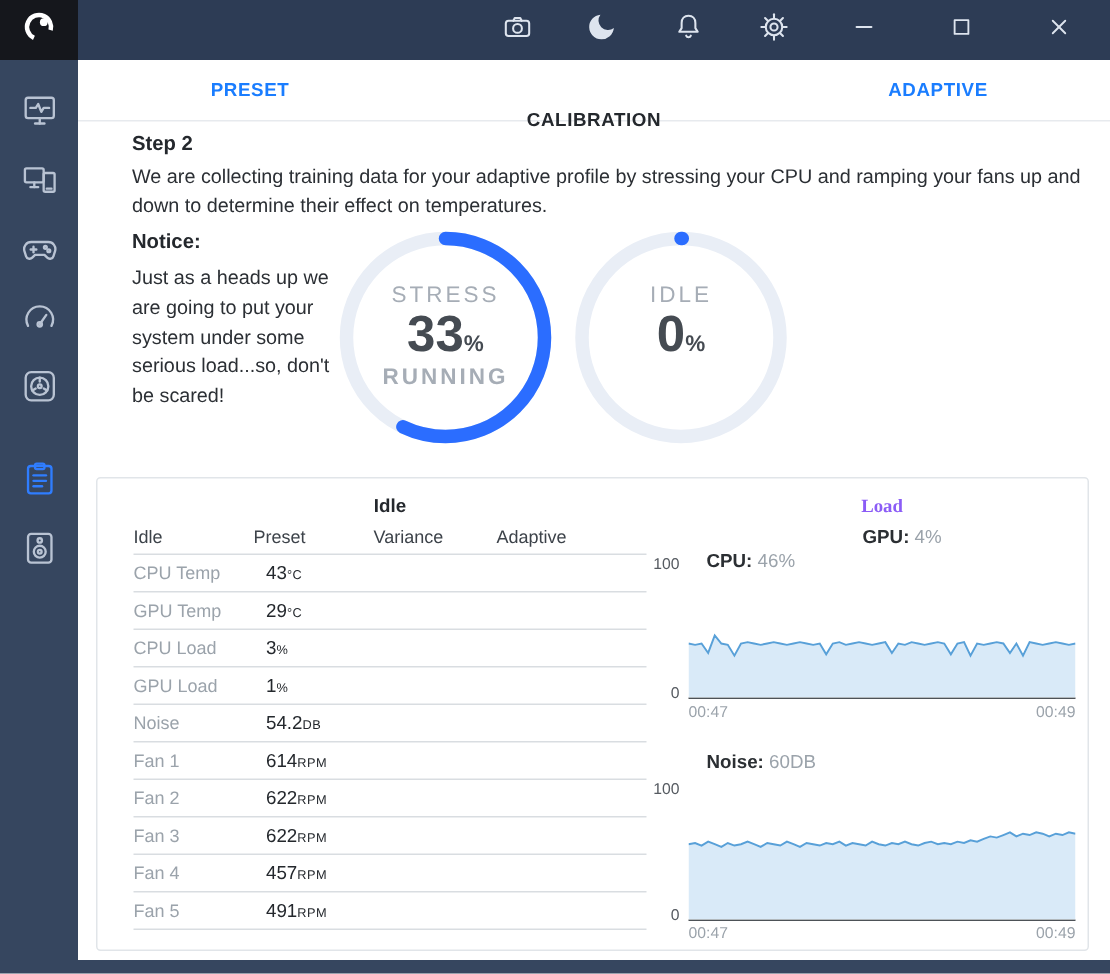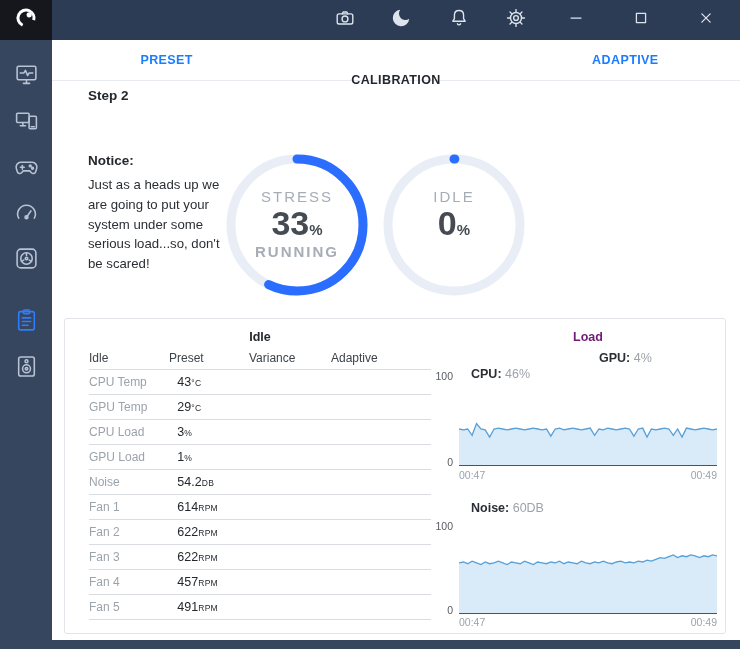--- a/index.html
+++ b/index.html
@@ -48,21 +48,21 @@
   .card { position:absolute; left:64px; top:318px; width:662px; height:316px; border:1px solid #e1e5e9; border-radius:3px; background:#fff; }
   .idle-title { position:absolute; left:24px; top:11px; width:342px; text-align:center; font-size:12.5px; font-weight:700; color:#24282d; }
   .table-wrap { position:absolute; left:24px; top:28px; width:342px; }
   .t-head { display:flex; height:23px; align-items:center; border-bottom:1px solid #d9dde1; font-size:12px; color:#3d434a; }
   .t-row { display:flex; height:25px; align-items:center; border-bottom:1px solid #d9dde1; font-size:12px;gap:28px; }
   .c0 { width:80px; } .c1 { width:80px; } .c2 { width:82px; } .c3 { width:100px; }
   .t-row .c0 { color:#9ba3ab; }
   .t-row .val { color:#24282d; font-size:12.5px; }
   .unit { font-size:8.5px; letter-spacing:.3px; color:#24282d; }
 
-  .load-title { position:absolute; left:394px; top:11px; width:258px; text-align:center; font-size:12.5px; font-weight:700; color:#701a75; }
+  .load-title { position:absolute; left:394px; top:11px; width:258px; text-align:center; font-size:12.5px; font-weight:700; color:#8b5cf6;font-family:Liberation Serif, serif; }
   .legend { position:absolute; font-size:12.5px; }
   .legend b { color:#2b2f33; font-weight:700; }
   .legend span.lv { color:#9ba3ab; }
   .ylab { position:absolute; width:30px; text-align:right; font-size:10.5px; color:#565b61; }
   .xlabs { position:absolute; width:258px; display:flex; justify-content:space-between; font-size:10.5px; color:#9ba3ab; }
   .plot { position:absolute; left:394px; width:258px; border-bottom:1.5px solid #4d5257; }
   .plot svg { display:block; }
   .area-fill { fill:#d9eaf8; stroke:none; }
   .area-line { fill:none; stroke:#58a0d8; stroke-width:1.3; }
 </style>
@@ -224,20 +224,21 @@
   </div>
   <div class="bottom-strip" data-interactable="false"></div>
 
   <div class="tabbar" data-interactable="false">
     <div class="tab" data-interactable="true">PRESET</div>
     <div class="tab active" data-interactable="true">CALIBRATION</div>
     <div class="tab" data-interactable="true">ADAPTIVE</div>
   </div>
 
   <div class="step-title" data-interactable="false">Step 2</div>
+  <div class="step-desc" data-interactable="false">We are collecting training data for your adaptive profile by stressing your CPU and ramping your fans up and down to determine their effect on temperatures.</div>
   <div class="notice-title" data-interactable="false">Notice:</div>
   <div class="notice-body" data-interactable="false">Just as a heads up we are going to put your system under some serious load...so, don't be scared!</div>
 
   <div class="ring" style="left:222px" data-interactable="false">
     <svg width="150" height="150" viewBox="0 0 150 150">
       <circle class="ring-track" cx="75" cy="75" r="66"></circle>
       <circle class="ring-prog" cx="75" cy="75" r="66" transform="rotate(-90 75 75)" stroke-dasharray="236.373431256096 415"></circle>
     </svg>
     <div class="ring-text">
       <div class="ring-label" data-interactable="false">STRESS</div>
@@ -328,21 +329,21 @@
         <div class="c2"></div>
           <div class="c3"></div>
       </div>
     </div>
 
     <div class="load-title" data-interactable="false">Load</div>
 
     <div class="legend" style="left:406px; top:48px" data-interactable="false">
       <b>CPU:</b> <span class="lv">46%</span>
     </div>
-    <div class="legend" style="left:534px; top:32px" data-interactable="false">
+    <div class="legend" style="left:510px; top:32px" data-interactable="false">
       <b>GPU:</b> <span class="lv">4%</span>
     </div>
 
     <div class="ylab" style="left:358px; top:51px" data-interactable="false">100</div>
     <div class="ylab" style="left:358px; top:137px" data-interactable="false">0</div>
     <div class="plot" style="top:56px" data-interactable="false">
       <svg width="258" height="90" viewBox="0 0 258 90">
         <polygon class="area-fill fill-poly" points="0.0,54.0 4.4,54.9 8.7,54.0 13.1,60.3 17.5,48.6 21.9,54.0 26.2,54.9 30.6,62.1 35.0,54.0 39.4,53.1 43.7,54.0 48.1,54.9 52.5,54.0 56.8,53.1 61.2,54.0 65.6,54.9 70.0,54.0 74.3,53.1 78.7,54.0 83.1,54.9 87.5,54.0 91.8,61.2 96.2,54.0 100.6,53.1 104.9,54.9 109.3,54.0 113.7,53.1 118.1,54.0 122.4,54.9 126.8,54.0 131.2,53.1 135.6,60.3 139.9,54.0 144.3,54.9 148.7,53.1 153.1,54.0 157.4,54.9 161.8,54.0 166.2,53.1 170.5,54.0 174.9,61.2 179.3,54.0 183.7,53.1 188.0,62.1 192.4,54.0 196.8,54.9 201.2,54.0 205.5,53.1 209.9,54.0 214.3,60.3 218.6,54.0 223.0,62.1 227.4,53.1 231.8,54.0 236.1,54.9 240.5,54.0 244.9,53.1 249.3,54.0 253.6,54.9 258.0,54.0 258,90 0,90"></polygon>
         <polyline class="area-line line-poly" points="0.0,54.0 4.4,54.9 8.7,54.0 13.1,60.3 17.5,48.6 21.9,54.0 26.2,54.9 30.6,62.1 35.0,54.0 39.4,53.1 43.7,54.0 48.1,54.9 52.5,54.0 56.8,53.1 61.2,54.0 65.6,54.9 70.0,54.0 74.3,53.1 78.7,54.0 83.1,54.9 87.5,54.0 91.8,61.2 96.2,54.0 100.6,53.1 104.9,54.9 109.3,54.0 113.7,53.1 118.1,54.0 122.4,54.9 126.8,54.0 131.2,53.1 135.6,60.3 139.9,54.0 144.3,54.9 148.7,53.1 153.1,54.0 157.4,54.9 161.8,54.0 166.2,53.1 170.5,54.0 174.9,61.2 179.3,54.0 183.7,53.1 188.0,62.1 192.4,54.0 196.8,54.9 201.2,54.0 205.5,53.1 209.9,54.0 214.3,60.3 218.6,54.0 223.0,62.1 227.4,53.1 231.8,54.0 236.1,54.9 240.5,54.0 244.9,53.1 249.3,54.0 253.6,54.9 258.0,54.0"></polyline>
       </svg>

